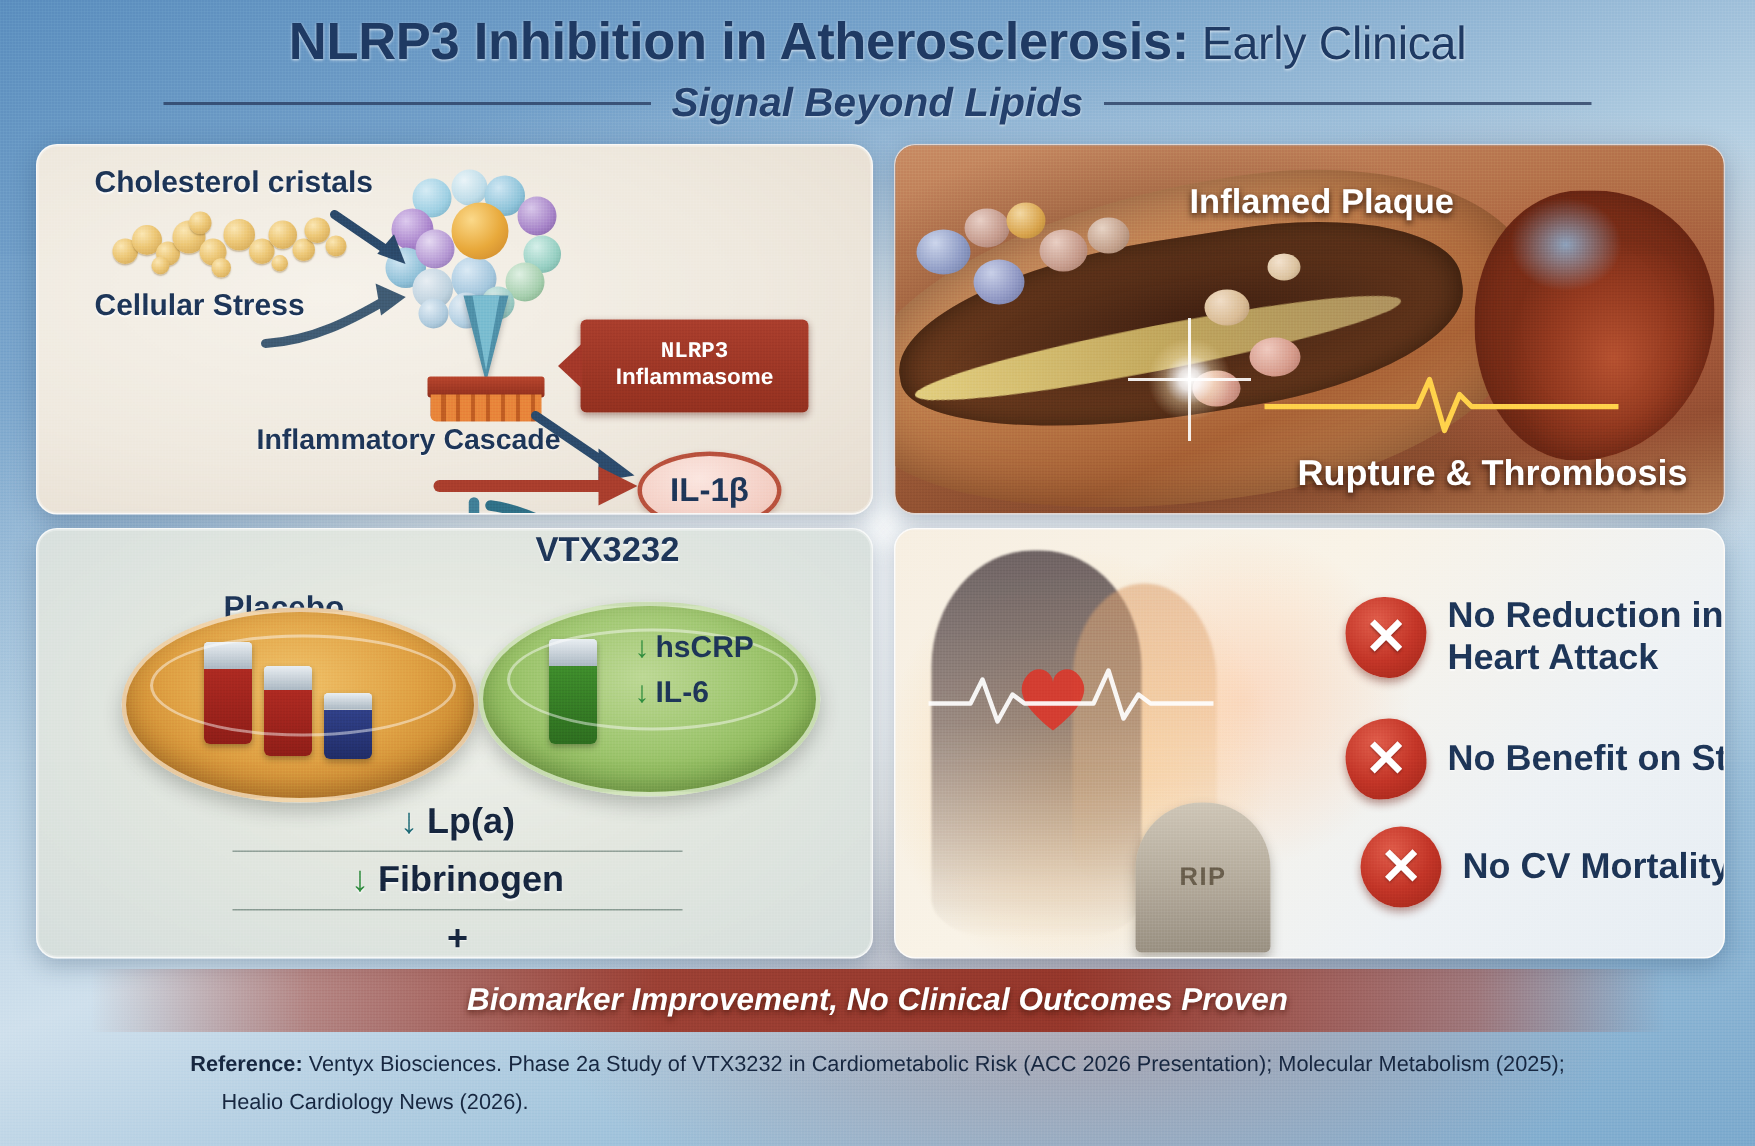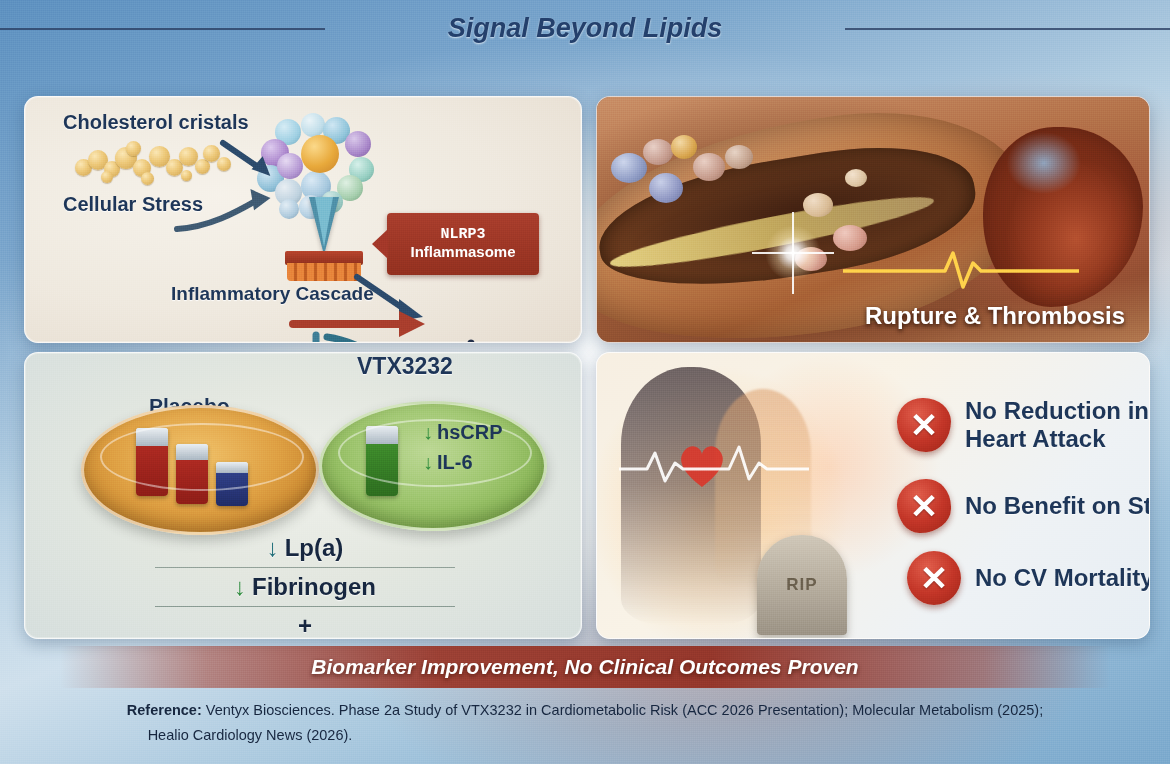--- a/index.html
+++ b/index.html
@@ -27,21 +27,21 @@
 
   
   .title-wrap{position:absolute;left:0;top:8px;width:1170px;text-align:center;z-index:6;}
   .title-1{
     font-size:33px;font-weight:bold;color:#1f3a63;letter-spacing:-.2px;
     text-shadow:0 1px 2px rgba(255,255,255,.75);
     white-space:nowrap;
   }
   .title-1 .lead{font-size:35px;}
   .title-1 .tail{font-weight:normal;font-size:31px;}
-  .sub-row{display:flex;align-items:center;justify-content:space-between;gap:14px;margin-top:5px;}
+  .sub-row{display:flex;align-items:center;justify-content:center;gap:14px;margin-top:5px;}
   .rule{height:2px;background:#2a3f63;opacity:.8;flex:0 0 auto;}
   .rule.l{width:325px;}
   .rule.r{width:325px;}
   .title-2{
     font-size:27px;font-style:italic;font-weight:bold;color:#24406c;
     white-space:nowrap;text-shadow:0 1px 2px rgba(255,255,255,.7);
   }
 
   
   .panel{
@@ -221,20 +221,21 @@
   .ref-l1{font-size:14.5px;line-height:1.5;}
   .ref-l1 b{font-weight:bold;}
   .ref-l2{font-size:14.5px;line-height:1.5;margin-top:3px;margin-left:-670px;}
 </style>
 </head>
 <body>
 
 <div class="stage">
 
   <div class="title-wrap">
+    <div class="title-1"><span class="lead">NLRP3 Inhibition in Atherosclerosis:</span><span class="tail"> Early Clinical</span></div>
     <div class="sub-row">
       <div class="rule l"></div>
       <div class="title-2">Signal Beyond Lipids</div>
       <div class="rule r"></div>
     </div>
   </div>
 
   <div class="panel p-tl">
 
     <div class="tl-label lbl-chol">Cholesterol cristals</div>
@@ -327,20 +328,21 @@
       </svg>
     </div>
 
     <div class="arw" style="left:432px;top:244px;">
       <svg width="28" height="40" viewBox="0 0 28 40">
         <path d="M14,2 L14,20" stroke="#23304a" stroke-width="7" fill="none" stroke-linecap="round"></path>
         <path d="M1,16 L27,16 L14,38 Z" fill="#23304a"></path>
       </svg>
     </div>
 
+    <div class="pill pill-il">IL-1β</div>
 
   </div>
 
   <div class="panel p-tr">
     <div class="artery"></div>
     <div class="vessel"></div>
     <div class="lumen"></div>
     <div class="lipid"></div>
 
     <div class="foam" style="left:14px;top:56px;width:36px;height:30px;background:radial-gradient(circle at 35% 30%,#cdd6ec 0%,#8e9bc4 60%,#6b76a0 100%);"></div>
@@ -355,20 +357,21 @@
     <div class="foam" style="left:248px;top:72px;width:22px;height:18px;background:radial-gradient(circle at 35% 30%,#f3e2cd 0%,#dcc3a0 60%,#b59b78 100%);"></div>
     <div class="spark"></div>
 
     <div class="heart-img"></div>
     <div class="ecg">
       <svg width="236" height="48" viewBox="0 0 236 48">
         <path d="M0,26 L92,26 L102,26 L110,8 L120,42 L130,18 L138,26 L236,26" stroke="#ffd24a" stroke-width="3.5" fill="none" stroke-linejoin="round" stroke-linecap="round"></path>
       </svg>
     </div>
 
+    <div class="tr-cap cap-plaque">Inflamed Plaque</div>
     <div class="tr-cap cap-rupture">Rupture &amp; Thrombosis</div>
   </div>
 
   <div class="panel p-bl">
     <div class="bl-head hd-placebo">Placebo</div>
     <div class="bl-head hd-vtx">VTX3232</div>
 
     <div class="dish dish-a">
       <div class="vial" style="left:52px;top:20px;width:32px;height:68px;background:linear-gradient(180deg,rgba(235,240,244,.9) 0 18%,#b02a22 18%,#8d1d17 100%);">
           <div class="cap"></div>

